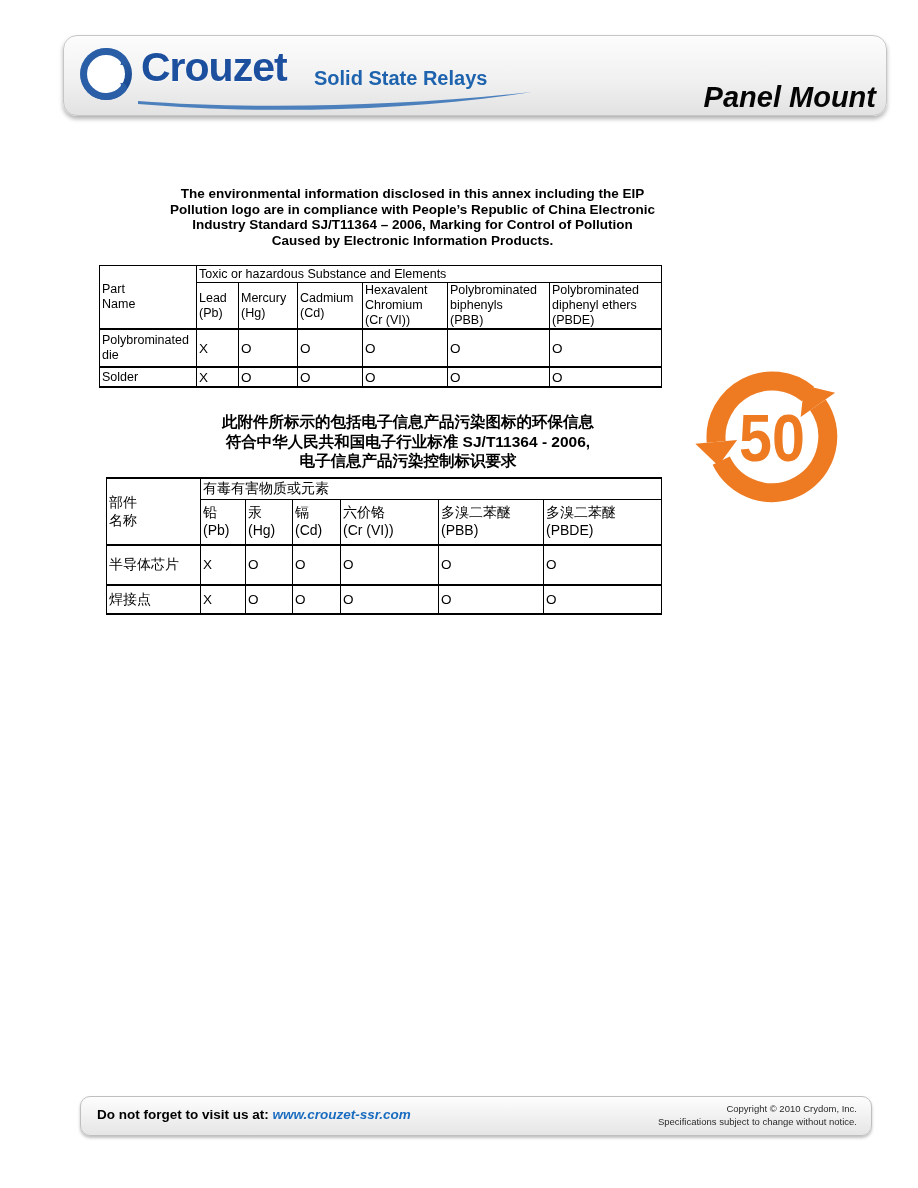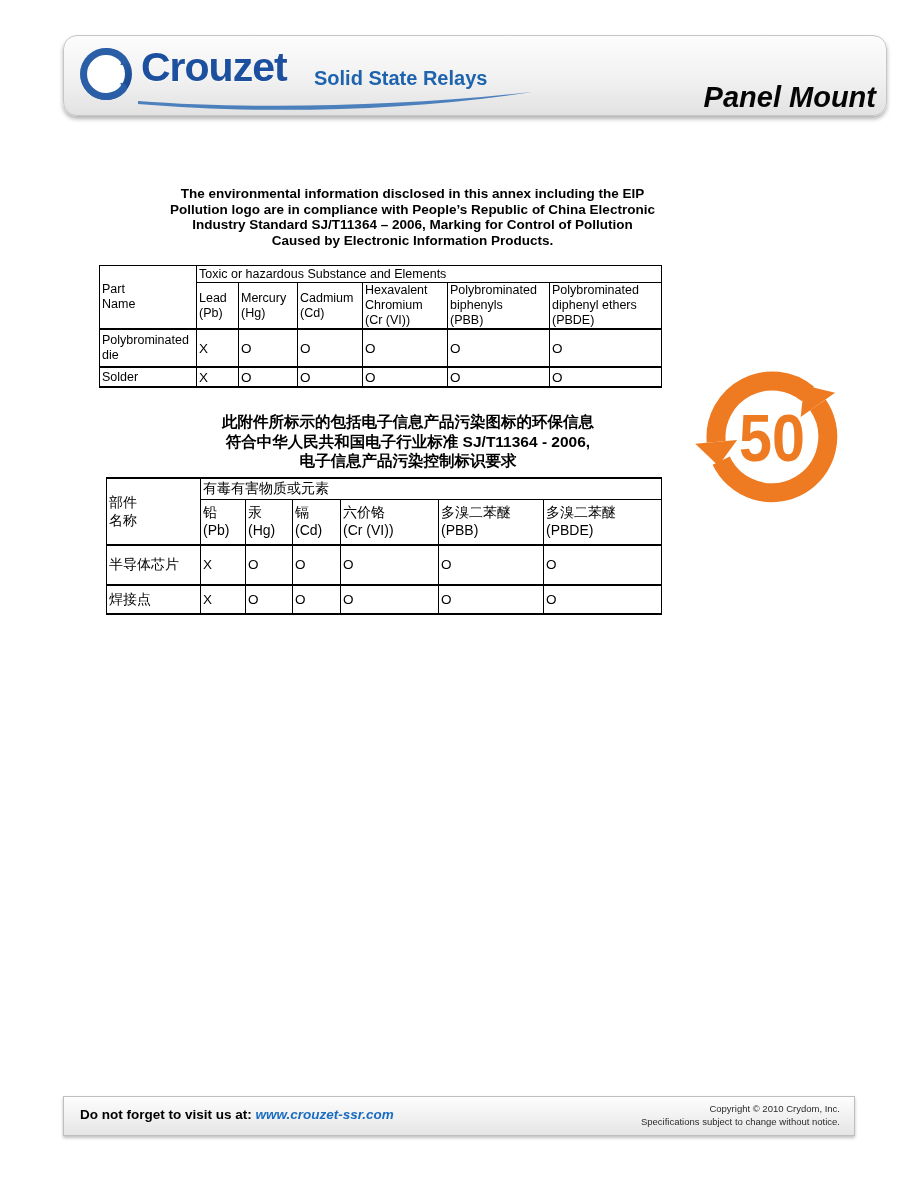--- a/index.html
+++ b/index.html
@@ -68,22 +68,22 @@
   .cn-note{
     position:absolute;left:90px;top:404px;width:620px;margin:8px;
     text-align:center;font-size:15.5px;font-weight:bold;line-height:19.5px;
   }
 
   
   .efup{position:absolute;left:692px;top:366px;}
 
   
   .footer{
-    position:absolute;left:63px;top:1096px;width:790px;height:38px;
-    border-radius:0;border:1px solid #bfbfbf;
+    position:absolute;left:80px;top:1096px;width:790px;height:38px;
+    border-radius:10px;border:1px solid #bfbfbf;
     background:linear-gradient(180deg,#fdfdfd 0%,#efefef 60%,#e5e5e5 100%);
     box-shadow:0 2px 3px rgba(0,0,0,0.25);
   }
   .visit{
     position:absolute;left:16px;top:10px;font-size:13.5px;font-weight:bold;
   }
   .visit a{
     color:#1a6cc0;font-style:italic;text-decoration:none;font-weight:bold;
   }
   .copy{

